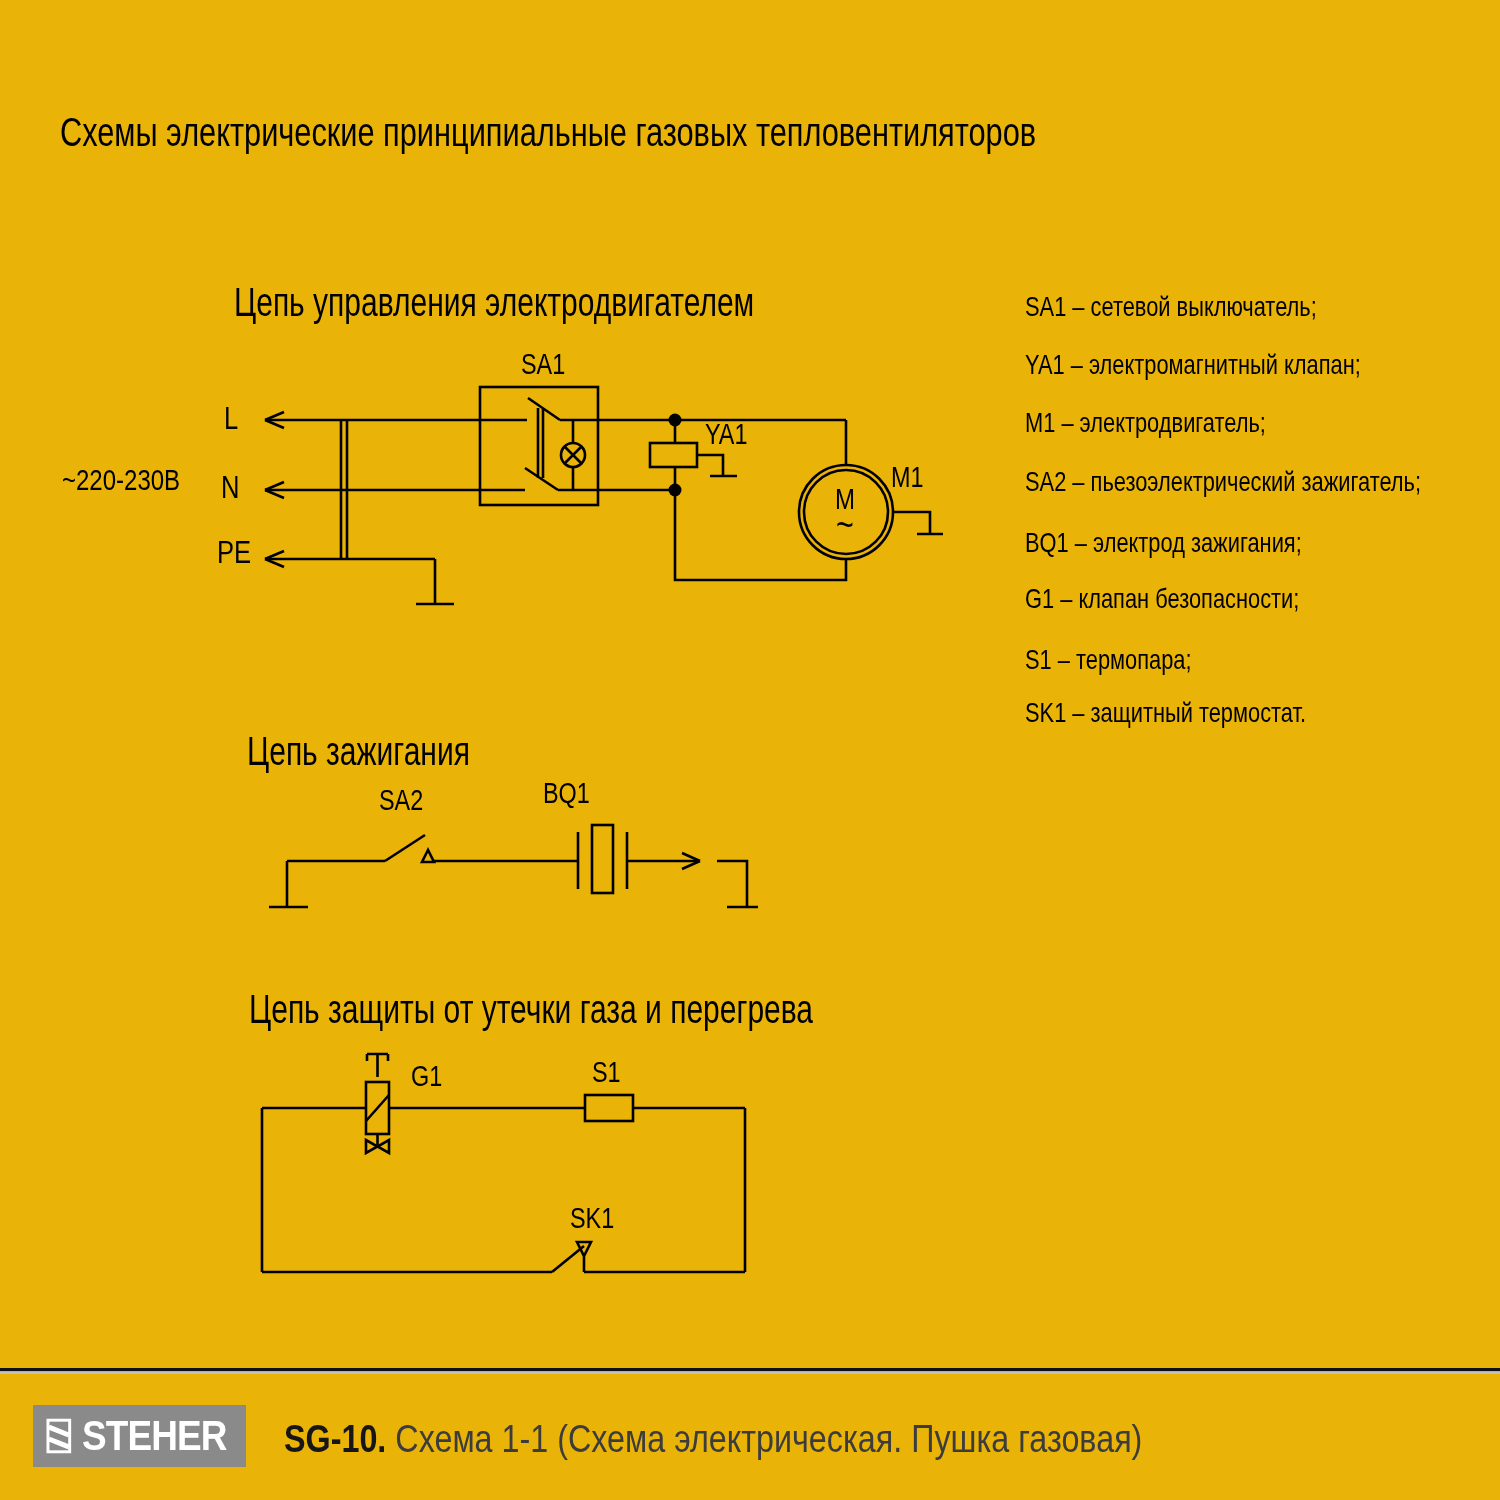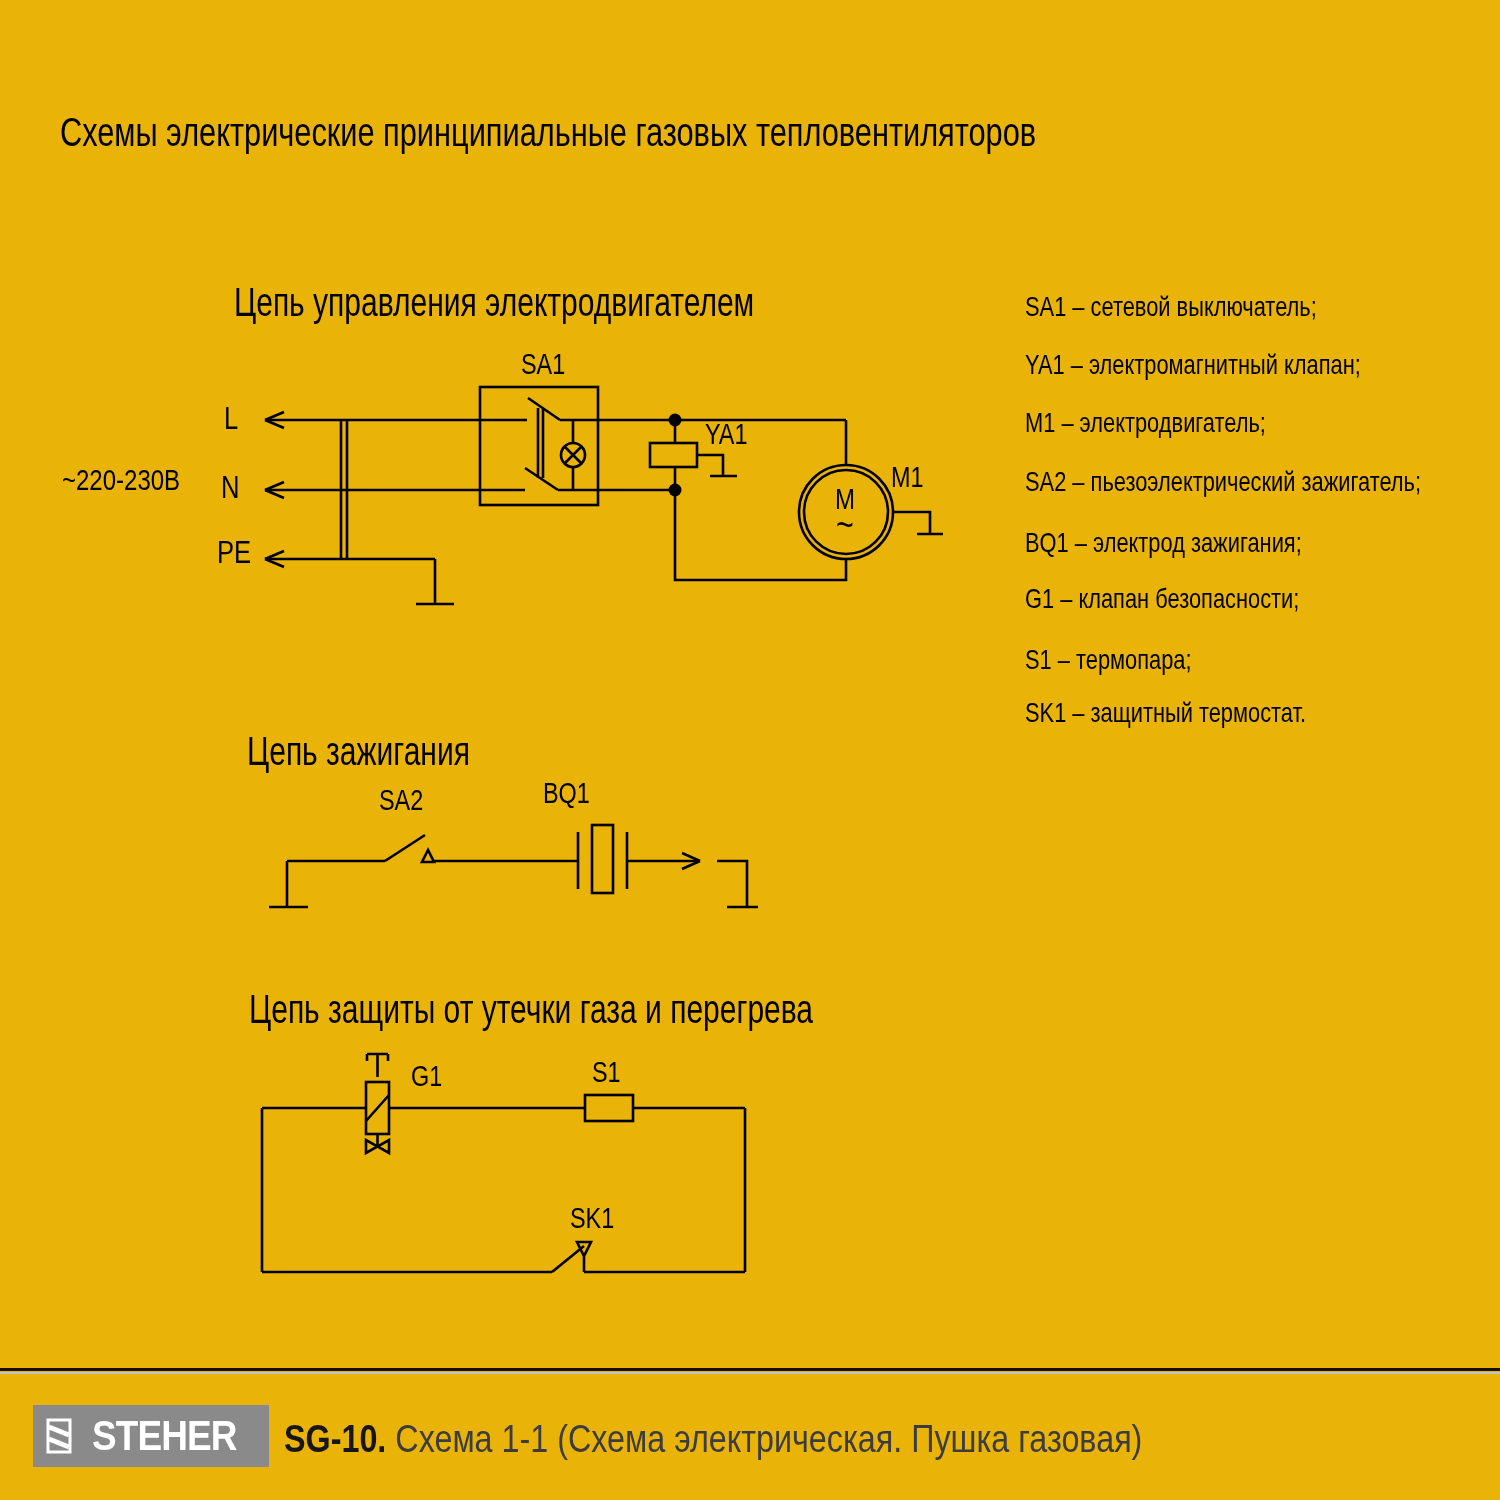--- a/index.html
+++ b/index.html
@@ -6,22 +6,22 @@
   .sheet{position:relative;width:1500px;height:1500px;background:#eab308;overflow:hidden;
          font-family:"Liberation Sans",sans-serif;}
   .gfx{position:absolute;left:0;top:0;}
   .lbl{position:absolute;color:#000;white-space:nowrap;line-height:1;transform-origin:0 0;
        font-family:"Liberation Sans",sans-serif;}
   .c75{transform:scaleX(0.75);}
   .c78{transform:scaleX(0.78);}
   .c80{transform:scaleX(0.80);}
   .divider{position:absolute;left:0;top:1368px;width:1500px;height:3px;background:#101010;}
   .divider-shadow{position:absolute;left:0;top:1372px;width:1500px;height:2px;background:#c2c2c2;}
-  .logo-box{position:absolute;left:33px;top:1405px;width:236px;height:62px;background:#8a8a8a;
-            display:flex;align-items:center;gap:20px;padding-left:13px;box-sizing:border-box;}
+  .logo-box{position:absolute;left:33px;top:1405px;width:213px;height:62px;background:#8a8a8a;
+            display:flex;align-items:center;gap:10px;padding-left:13px;box-sizing:border-box;}
   .logo-text{color:#ffffff;font-weight:bold;font-size:42px;line-height:1;transform:scaleX(0.88);
              transform-origin:0 50%;letter-spacing:-1px;}
   .footer-line{position:absolute;left:284px;top:1420px;font-size:38px;line-height:1;
                white-space:nowrap;transform:scaleX(0.85);transform-origin:0 0;}
   .footer-model{font-weight:bold;color:#161616;}
   .footer-caption{font-weight:400;color:#3c3c3c;}
 </style>
 </head>
 <body>
 

